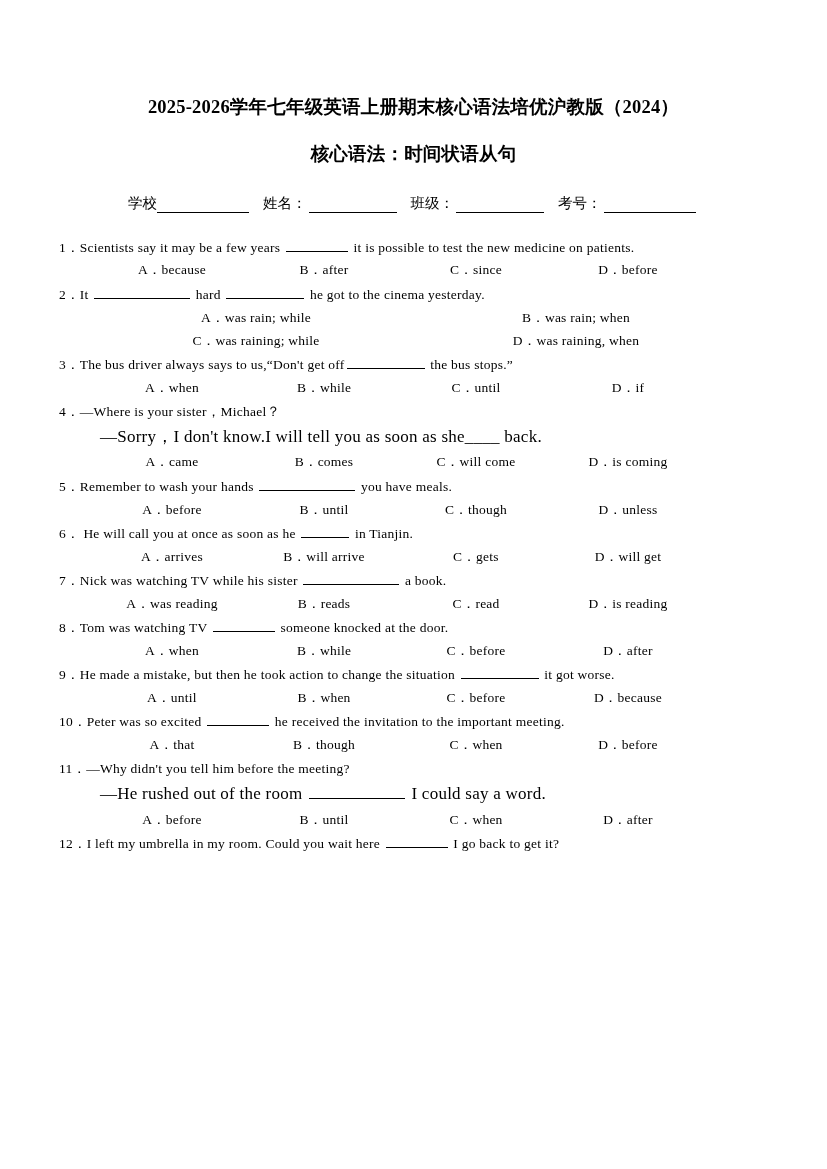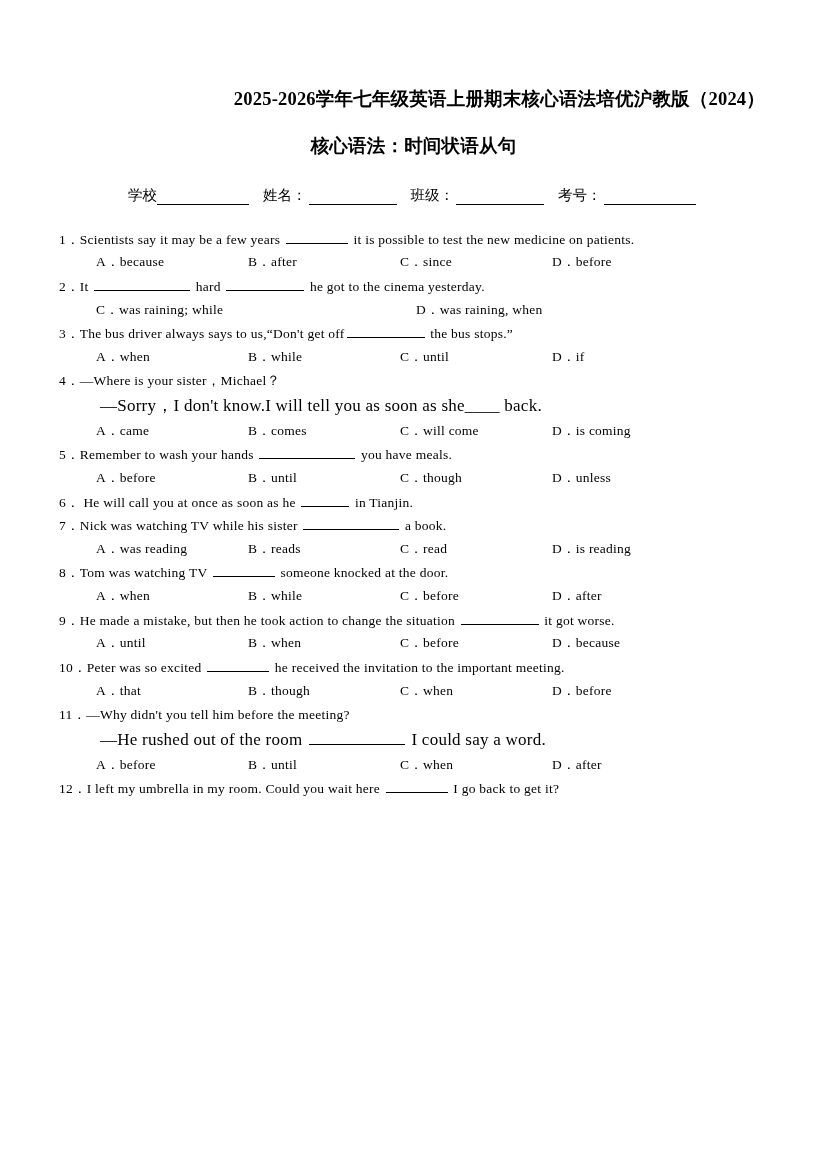--- a/index.html
+++ b/index.html
@@ -16,26 +16,26 @@
     overflow: hidden;
   }
   .page {
     width: 827px;
     height: 1169px;
     box-sizing: border-box;
     padding: 74px 62px 0 62px;
     position: relative;
   }
   .doc-title {
-    text-align: right;
+    text-align: center;
     font-weight: bold;
     font-size: 18.5px;
     letter-spacing: 0.2px;
     line-height: 1.45;
-    margin: 0;
+    margin: 8px;
     padding-top: 12px;
   }
   .doc-subtitle {
     text-align: center;
     font-weight: bold;
     font-size: 18.5px;
     letter-spacing: 0.2px;
     line-height: 1.45;
     margin: 8px;
     padding-top: 12px;
@@ -95,21 +95,21 @@
   .opts {
     display: flex;
     font-size: 13.5px;
     line-height: 1.72;
     letter-spacing: 0.25px;
     margin-left: 34px;
     white-space: nowrap;
   }
   .opts.two-col .opt { width: 320px; }
   .opts.four-col .opt { width: 152px; }
-  .opt { display: inline-block; }
+  .opt { display: inline-block; text-align: center; }
   .u {
     display: inline-block;
     border-bottom: 1px solid #000;
     vertical-align: baseline;
     height: 0.95em;
     margin: 0 2px;
   }
   .u-s { width: 48px; }
   .u-m { width: 62px; }
   .u-l { width: 78px; }
@@ -151,20 +151,24 @@
         <div class="opts four-col">
           <span class="opt">A．because</span>
           <span class="opt">B．after</span>
           <span class="opt">C．since</span>
           <span class="opt">D．before</span>
         </div>
       </div>
       <div class="q">
         <div class="q-stem"><span class="q-num">2．</span><span>It </span><span class="u u-xl"></span><span> hard </span><span class="u u-l"></span><span> he got to the cinema yesterday.</span></div>
         <div class="opts two-col">
+          <span class="opt">A．was rain; while</span>
+          <span class="opt">B．was rain; when</span>
+        </div>
+        <div class="opts two-col">
           <span class="opt">C．was raining; while</span>
           <span class="opt">D．was raining, when</span>
         </div>
       </div>
       <div class="q">
         <div class="q-stem"><span class="q-num">3．</span><span>The bus driver always says to us,“Don't get off</span><span class="u u-l"></span><span> the bus stops.”</span></div>
         <div class="opts four-col">
           <span class="opt">A．when</span>
           <span class="opt">B．while</span>
           <span class="opt">C．until</span>
@@ -185,20 +189,26 @@
         <div class="q-stem"><span class="q-num">5．</span><span>Remember to wash your hands </span><span class="u u-xl"></span><span> you have meals.</span></div>
         <div class="opts four-col">
           <span class="opt">A．before</span>
           <span class="opt">B．until</span>
           <span class="opt">C．though</span>
           <span class="opt">D．unless</span>
         </div>
       </div>
       <div class="q">
         <div class="q-stem"><span class="q-num">6．</span><span> He will call you at once as soon as he </span><span class="u u-s"></span><span> in Tianjin.</span></div>
+        <div class="opts four-col">
+          <span class="opt">A．arrives</span>
+          <span class="opt">B．will arrive</span>
+          <span class="opt">C．gets</span>
+          <span class="opt">D．will get</span>
+        </div>
       </div>
       <div class="q">
         <div class="q-stem"><span class="q-num">7．</span><span>Nick was watching TV while his sister </span><span class="u u-xl"></span><span> a book.</span></div>
         <div class="opts four-col">
           <span class="opt">A．was reading</span>
           <span class="opt">B．reads</span>
           <span class="opt">C．read</span>
           <span class="opt">D．is reading</span>
         </div>
       </div>

